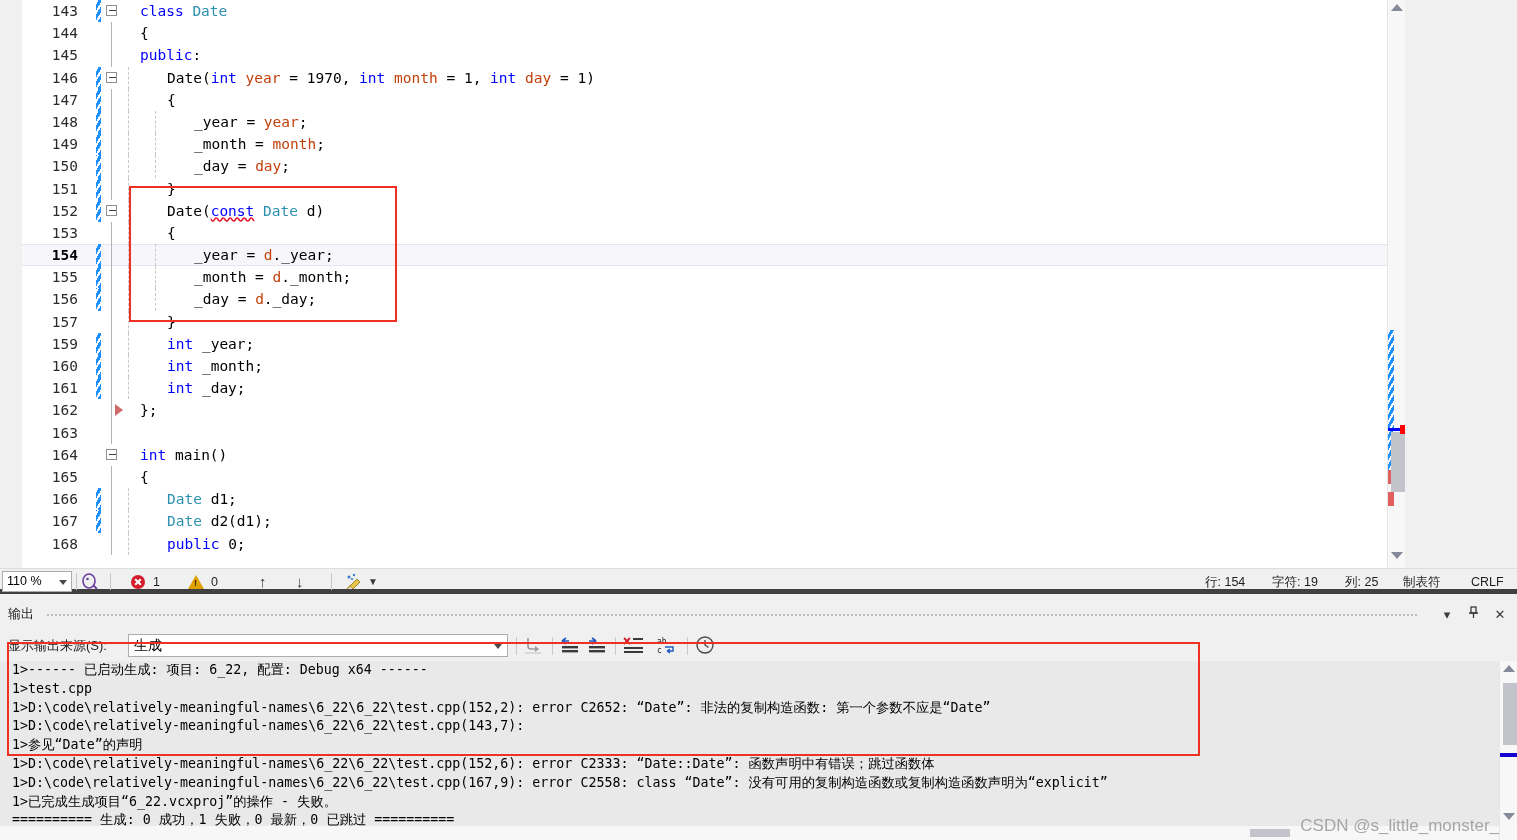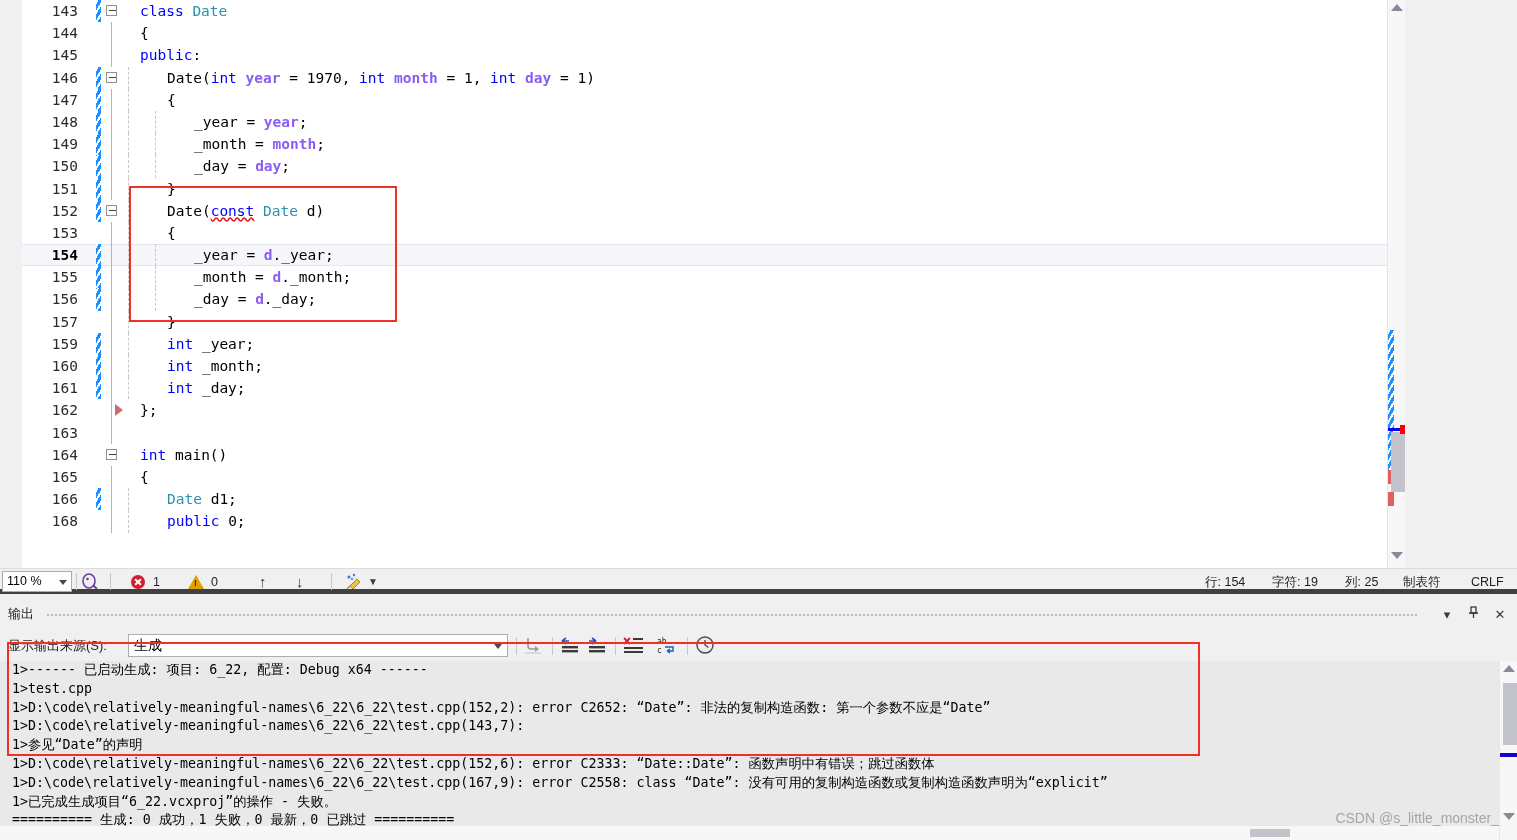--- a/index.html
+++ b/index.html
@@ -67,21 +67,21 @@
     border-left:1px dashed #c8c8c8;
   }
   .txt {
     position:absolute; left:118px; top:0;
     font-family:"DejaVu Sans Mono","Liberation Mono",monospace;
     font-size:14.5px; color:#000000;
   }
   .kw { color:#0000ff; }
   .ty { color:#2b91af; }
   .num { color:#000000; }
-  .id { color:#8b5cf6;font-weight:bold; }
+  .id { color:#c2410c; }
   .pl { color:#000000; }
   .sq { text-decoration: underline wavy #e81123; text-decoration-skip-ink:none; }
 
   
   #code-redbox {
     position:absolute; left:129px; top:186px; width:268px; height:136px;
     border:2.5px solid #ef3124; pointer-events:none;
   }
 
   
@@ -188,22 +188,22 @@
     border-left:1px solid #e6e6e6;
   }
   #out-thumb { position:absolute; left:3px; top:22px; width:15px; height:62px; background:#c2c3cb; }
   #out-marker-blue { position:absolute; left:0; top:92px; width:18px; height:4px; background:#1400d2; }
   #out-hscroll {
     position:absolute; left:0; bottom:0; width:1499px; height:14px; background:#f7f7f7;
   }
   #out-hthumb { position:absolute; left:1250px; top:3px; width:40px; height:8px; background:#c2c3cb; }
 
   #watermark {
-    position:absolute; right:18px; bottom:14px;
-    font-size:14px; color:#a6a6a6; font-family:"Liberation Sans",sans-serif;
+    position:absolute; right:18px; bottom:4px;
+    font-size:17px; color:#a6a6a6; font-family:"Liberation Sans",sans-serif;
   }
 </style>
 </head>
 <body>
 
 <div id="app">
 
   <div id="editor-area">
     <div id="editor-leftmargin"></div>
     <div id="code-surface">
@@ -223,20 +223,21 @@
         <div class="code-row"><span class="ln">156</span><span class="chg blue"></span><span class="foldline"></span><span class="indentguide" style="left: 106px;"></span><span class="indentguide" style="left: 133px;"></span><span class="txt" style="left: 172px;"><span class="pl">_day</span><span class="pl"> = </span><span class="id">d</span><span class="pl">._day;</span></span></div>
         <div class="code-row"><span class="ln">157</span><span class="foldline"></span><span class="indentguide" style="left: 106px;"></span><span class="txt" style="left: 145px;"><span class="pl">}</span></span></div>
         <div class="code-row"><span class="ln">159</span><span class="chg blue"></span><span class="foldline"></span><span class="indentguide" style="left: 106px;"></span><span class="txt" style="left: 145px;"><span class="kw">int</span><span class="pl"> _year;</span></span></div>
         <div class="code-row"><span class="ln">160</span><span class="chg blue"></span><span class="foldline"></span><span class="indentguide" style="left: 106px;"></span><span class="txt" style="left: 145px;"><span class="kw">int</span><span class="pl"> _month;</span></span></div>
         <div class="code-row"><span class="ln">161</span><span class="chg blue"></span><span class="foldline"></span><span class="indentguide" style="left: 106px;"></span><span class="txt" style="left: 145px;"><span class="kw">int</span><span class="pl"> _day;</span></span></div>
         <div class="code-row"><span class="ln">162</span><span class="foldline"></span><span class="bp-arrow"></span><span class="txt" style="left: 118px;"><span class="pl">};</span></span></div>
         <div class="code-row"><span class="ln">163</span><span class="foldline"></span><span class="txt" style="left: 118px;"></span></div>
         <div class="code-row"><span class="ln">164</span><span class="fold"></span><span class="txt" style="left: 118px;"><span class="kw">int</span><span class="pl"> </span><span class="pl">main</span><span class="pl">()</span></span></div>
         <div class="code-row"><span class="ln">165</span><span class="foldline"></span><span class="txt" style="left: 118px;"><span class="pl">{</span></span></div>
         <div class="code-row"><span class="ln">166</span><span class="chg blue"></span><span class="foldline"></span><span class="indentguide" style="left: 106px;"></span><span class="txt" style="left: 145px;"><span class="ty">Date</span><span class="pl"> d1;</span></span></div>
+        <div class="code-row"><span class="ln">167</span><span class="chg blue"></span><span class="foldline"></span><span class="indentguide" style="left: 106px;"></span><span class="txt" style="left: 145px;"><span class="ty">Date</span><span class="pl"> d2(d1);</span></span></div>
         <div class="code-row"><span class="ln">168</span><span class="foldline"></span><span class="indentguide" style="left: 106px;"></span><span class="txt" style="left: 145px;"><span class="kw">public</span><span class="pl"> </span><span class="num">0</span><span class="pl">;</span></span></div>
       </div>
     <div id="code-redbox"></div>
 
     <div id="ed-scroll">
       <div class="arrow-up">
           <div class="tri-up"></div>
         </div>
       <div id="ed-changestrip"></div>
       <div class="ed-err" style="top:470px"></div>

